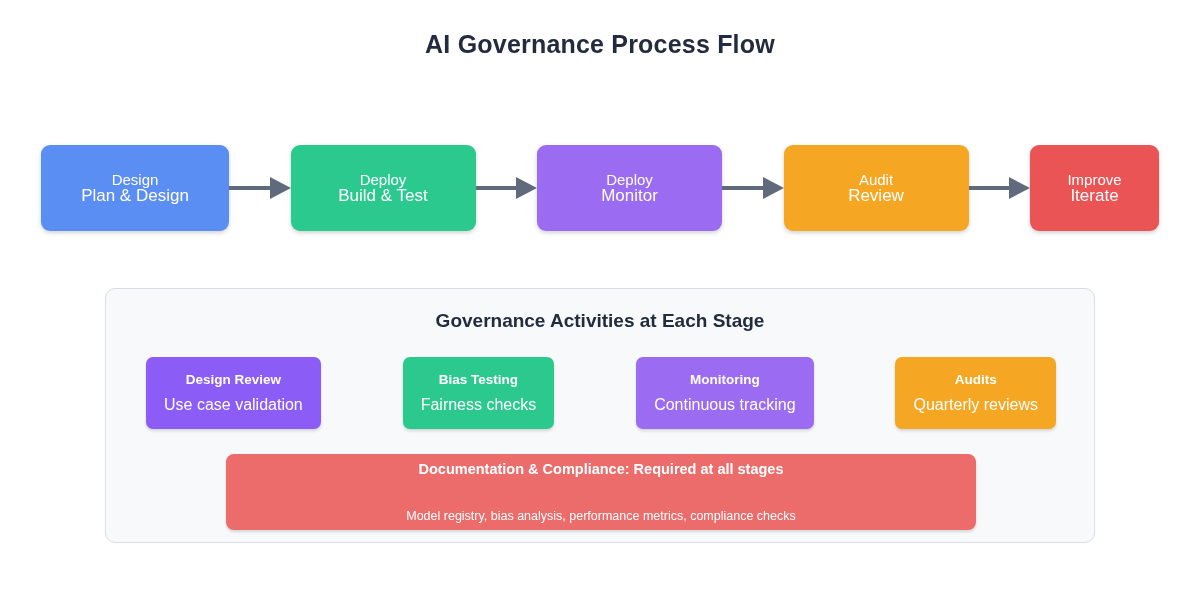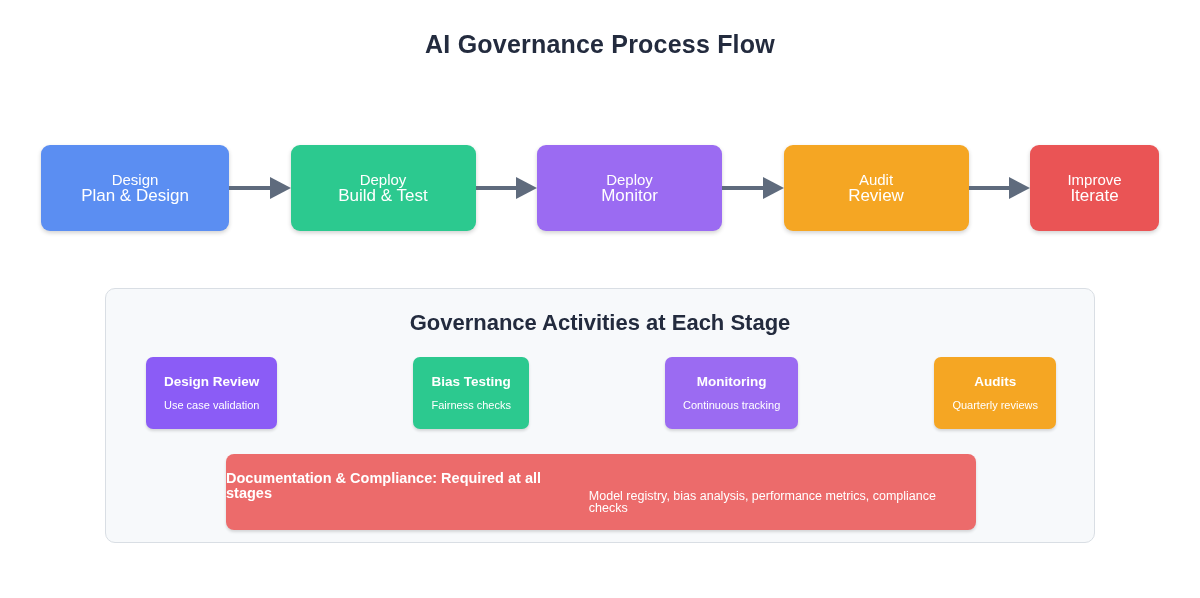--- a/index.html
+++ b/index.html
@@ -99,21 +99,21 @@
     border: 1px solid #d9dee4;
     border-radius: 10px;
     box-sizing: border-box;
   }
   .panel-title {
     position: absolute;
     top: 21px;
     left: 0;
     width: 100%;
     text-align: center;
-    font-size: 22px;
+    font-size: 19px;
     font-weight: bold;
     color: #232b3e;
   }
 
   .activity-row {
     position: absolute;
     top: 68px;
     left: 40px;
     width: 910px;
     height: 72px;
@@ -135,35 +135,36 @@
     padding: 0 18px;
   }
   .activity-title {
     font-size: 13.5px;
     font-weight: bold;
     line-height: 1;
     margin-bottom: 11px;
     white-space: nowrap;
   }
   .activity-sub {
-    font-size: 11px;
+    font-size: 16px;
     line-height: 1;
     white-space: nowrap;
   }
 
   
   .banner {
     position: absolute;
     left: 120px;
     top: 165px;
     width: 750px;
     height: 76px;
     border-radius: 8px;
     box-shadow: 0 2px 3px rgba(0,0,0,0.14);
     display: flex;
+    flex-direction: column;
     align-items: center;
     justify-content: center;
     color: #ffffff;
     box-sizing: border-box;
   }
   .banner-title {
     font-size: 14.5px;
     font-weight: bold;
     line-height: 1;
     margin-bottom: 13px;

